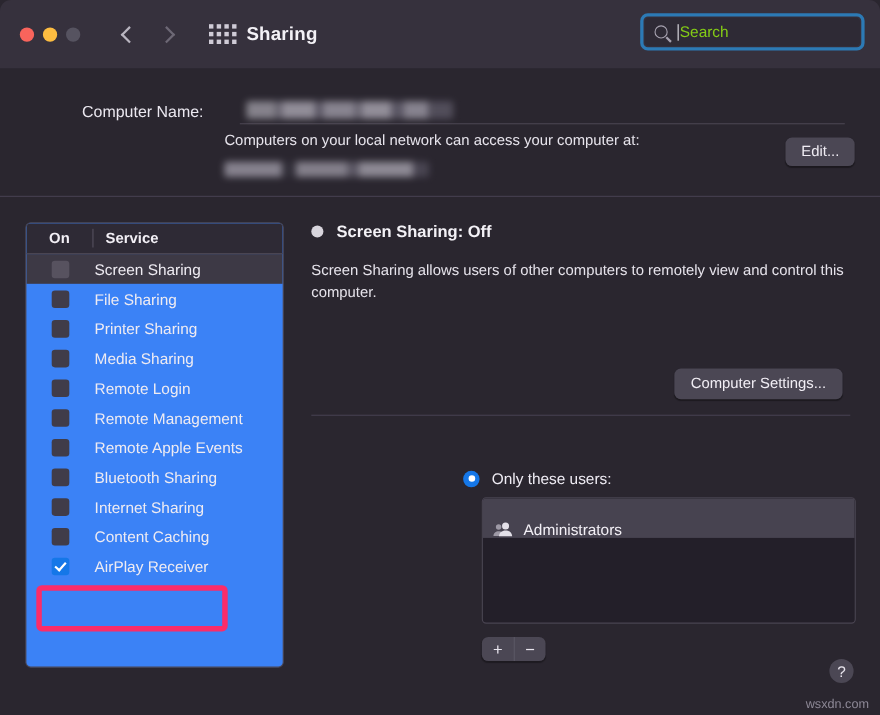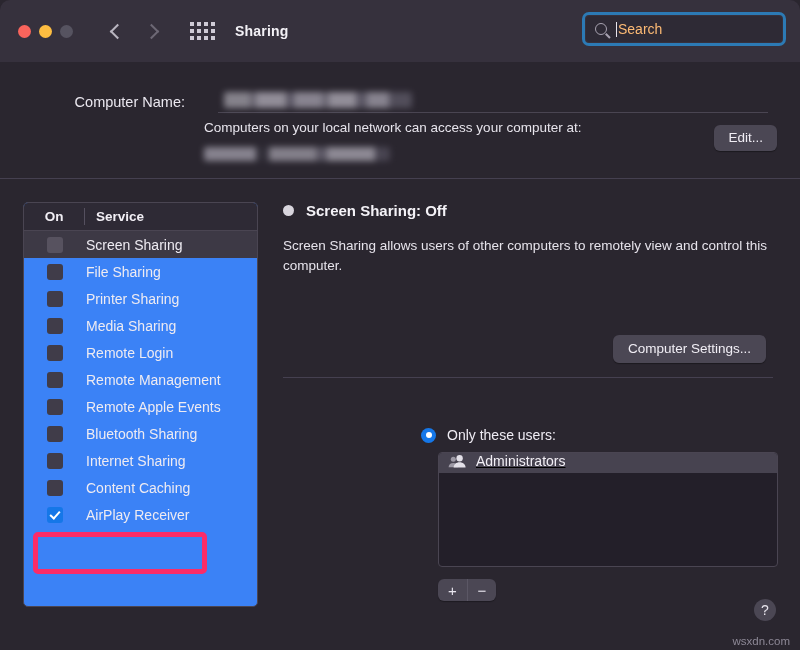--- a/index.html
+++ b/index.html
@@ -77,23 +77,23 @@
   .grid-icon {
     margin-left: 30px;
     display: grid;
     grid-template-columns: repeat(4, 4px);
     grid-template-rows: repeat(3, 4px);
     gap: 3px;
   }
   .grid-icon i { background: #cfcbd6; display: block; width: 4px; height: 4px; }
 
   .win-title {
-    margin-left: 20px;
+    margin-left: 9px;
     color: #f3f1f6;
-    font-size: 14px;
+    font-size: 17px;
     font-weight: bold;
     letter-spacing: .2px;
   }
 
   .searchwrap {
     position: absolute;
     right: 14px;
     top: 12px;
     width: 204px;
     height: 34px;
@@ -125,21 +125,21 @@
     background: #a7a2b0;
     transform: rotate(45deg);
   }
   .caret {
     width: 1px; height: 15px;
     background: #e7e4ec;
     margin-left: 9px;
     flex: none;
   }
   .ph {
-    color: #fdba74;
+    color: #84cc16;
     font-size: 14px;
     margin-left: 1px;
   }
 
   
   .content { position: absolute; left: 0; top: 62px; width: 800px; height: 588px; }
 
   .name-row {
     position: absolute;
     left: 0; top: 28px;
@@ -363,25 +363,24 @@
     position: absolute;
     left: 155px; top: 250px;
     width: 340px;
     height: 115px;
     background: #231f29;
     border: 1px solid #4a4552;
     border-radius: 4px;
     overflow: hidden;
   }
   .user-row {
-    height: 20px;
-    display: flex;
-    align-items: flex-start;
+    height: 36px;
+    display: flex;
+    align-items: flex-end;
     background: #474350;
-    text-decoration: underline;
   }
   .grp-icon { margin-left: 8px; width: 20px; height: 16px; flex: none; }
   .user-name { margin-left: 9px; color: #f3f0f6; font-size: 14px; }
 
   .pm-group {
     position: absolute;
     left: 155px; top: 377px;
     display: flex;
     background: #4b4754;
     border-radius: 6px;

